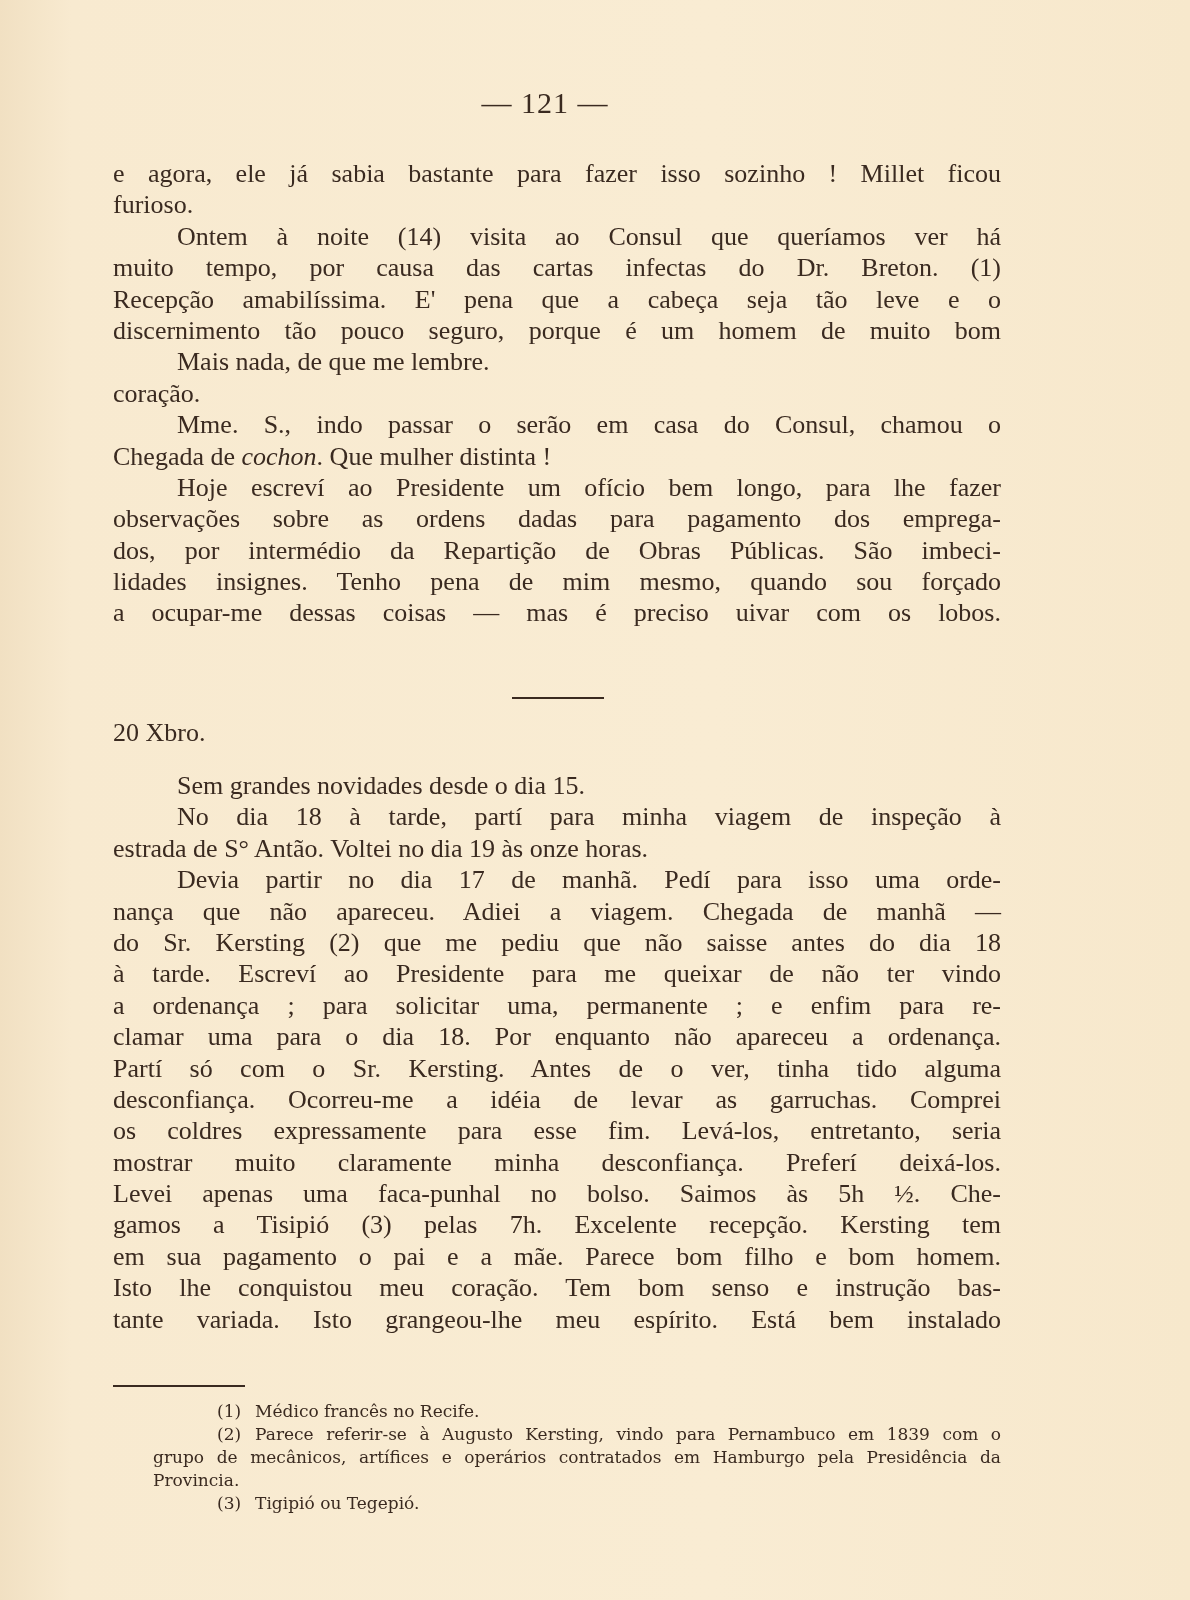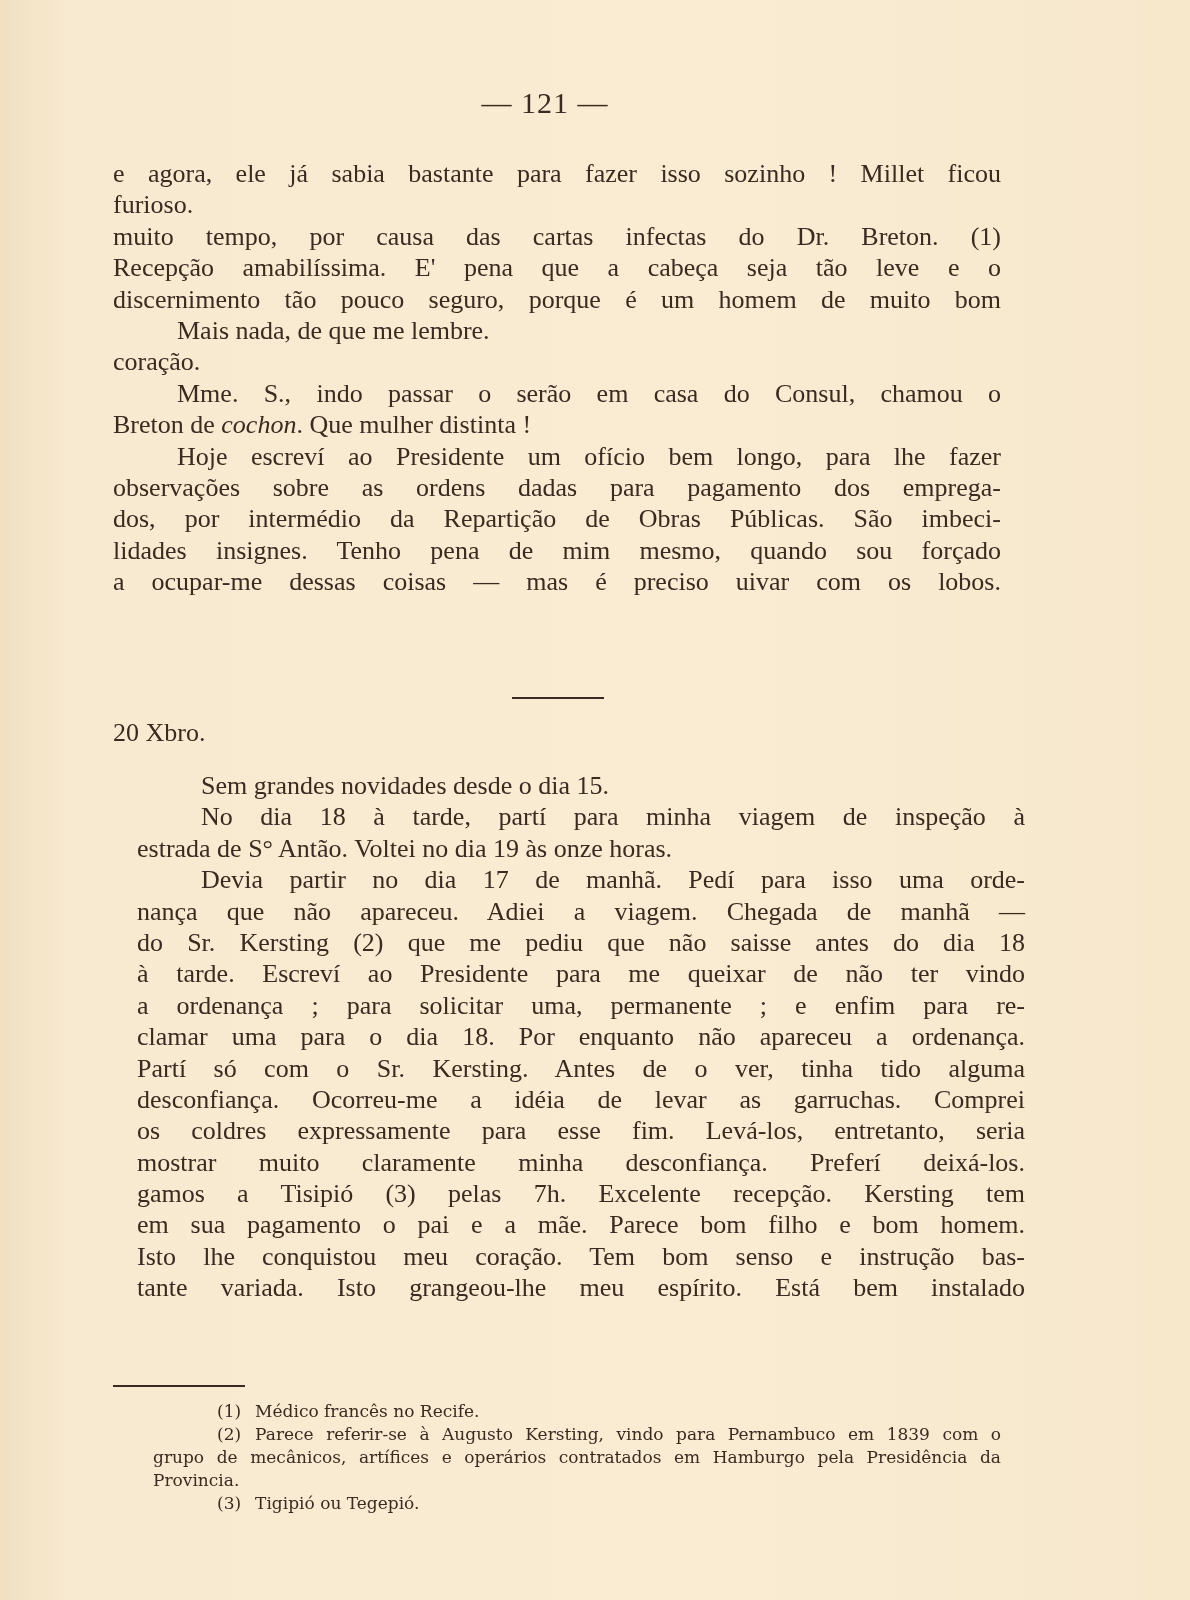--- a/index.html
+++ b/index.html
@@ -57,21 +57,21 @@
       width: 92px;
       height: 2px;
       background: #3a2a20;
     }
     .date-heading {
       position: absolute;
       top: 718px;
       left: 113px;
       font-size: 26px;
     }
-    .block-b { top: 770px; margin-left: 24px; }
+    .block-b { top: 770px; }
     em { font-style: italic; }
     .fn-rule {
       position: absolute;
       top: 1385px;
       left: 113px;
       width: 132px;
       height: 2px;
       background: #3a2a20;
     }
     .footnotes {
@@ -97,27 +97,28 @@
 </head>
 <body>
 
 <div class="page">
 
   <div class="page-number">— 121 —</div>
 
   <div class="body-text block-a">
     <span class="line">e agora, ele já sabia bastante para fazer isso sozinho ! Millet ficou</span>
     <span class="line last">furioso.</span>
+    <span class="line indent">Ontem à noite (14) visita ao Consul que queríamos ver há</span>
     <span class="line">muito tempo, por causa das cartas infectas do Dr. Breton. (1)</span>
     <span class="line">Recepção amabilíssima. E' pena que a cabeça seja tão leve e o</span>
     <span class="line">discernimento tão pouco seguro, porque é um homem de muito bom</span>
     <span class="line indent last">Mais nada, de que me lembre.</span>
     <span class="line last">coração.</span>
     <span class="line indent">Mme. S., indo passar o serão em casa do Consul, chamou o</span>
-    <span class="line last"><span>Breton de </span><em>cochon</em><span>. Que mulher distinta !</span></span>
+    <span class="line last"><span>Chegada de </span><em>cochon</em><span>. Que mulher distinta !</span></span>
     <span class="line indent">Hoje escreví ao Presidente um ofício bem longo, para lhe fazer</span>
     <span class="line">observações sobre as ordens dadas para pagamento dos emprega-</span>
     <span class="line">dos, por intermédio da Repartição de Obras Públicas. São imbeci-</span>
     <span class="line">lidades insignes. Tenho pena de mim mesmo, quando sou forçado</span>
     <span class="line">a ocupar-me dessas coisas — mas é preciso uivar com os lobos.</span>
   </div>
 
   <div class="separator"></div>
 
   <div class="date-heading">20 Xbro.</div>
@@ -129,20 +130,21 @@
     <span class="line indent">Devia partir no dia 17 de manhã. Pedí para isso uma orde-</span>
     <span class="line">nança que não apareceu. Adiei a viagem. Chegada de manhã —</span>
     <span class="line">do Sr. Kersting (2) que me pediu que não saisse antes do dia 18</span>
     <span class="line">à tarde. Escreví ao Presidente para me queixar de não ter vindo</span>
     <span class="line">a ordenança ; para solicitar uma, permanente ; e enfim para re-</span>
     <span class="line">clamar uma para o dia 18. Por enquanto não apareceu a ordenança.</span>
     <span class="line">Partí só com o Sr. Kersting. Antes de o ver, tinha tido alguma</span>
     <span class="line">desconfiança. Ocorreu-me a idéia de levar as garruchas. Comprei</span>
     <span class="line">os coldres expressamente para esse fim. Levá-los, entretanto, seria</span>
     <span class="line">mostrar muito claramente minha desconfiança. Preferí deixá-los.</span>
+    <span class="line">Levei apenas uma faca-punhal no bolso. Saimos às 5h ½. Che-</span>
     <span class="line">gamos a Tisipió (3) pelas 7h. Excelente recepção. Kersting tem</span>
     <span class="line">em sua pagamento o pai e a mãe. Parece bom filho e bom homem.</span>
     <span class="line">Isto lhe conquistou meu coração. Tem bom senso e instrução bas-</span>
     <span class="line">tante variada. Isto grangeou-lhe meu espírito. Está bem instalado</span>
   </div>
 
   <div class="fn-rule"></div>
 
   <div class="footnotes">
     <span class="fn fn-indent last"><span class="num">(1)</span><span>Médico francês no Recife.</span></span>

